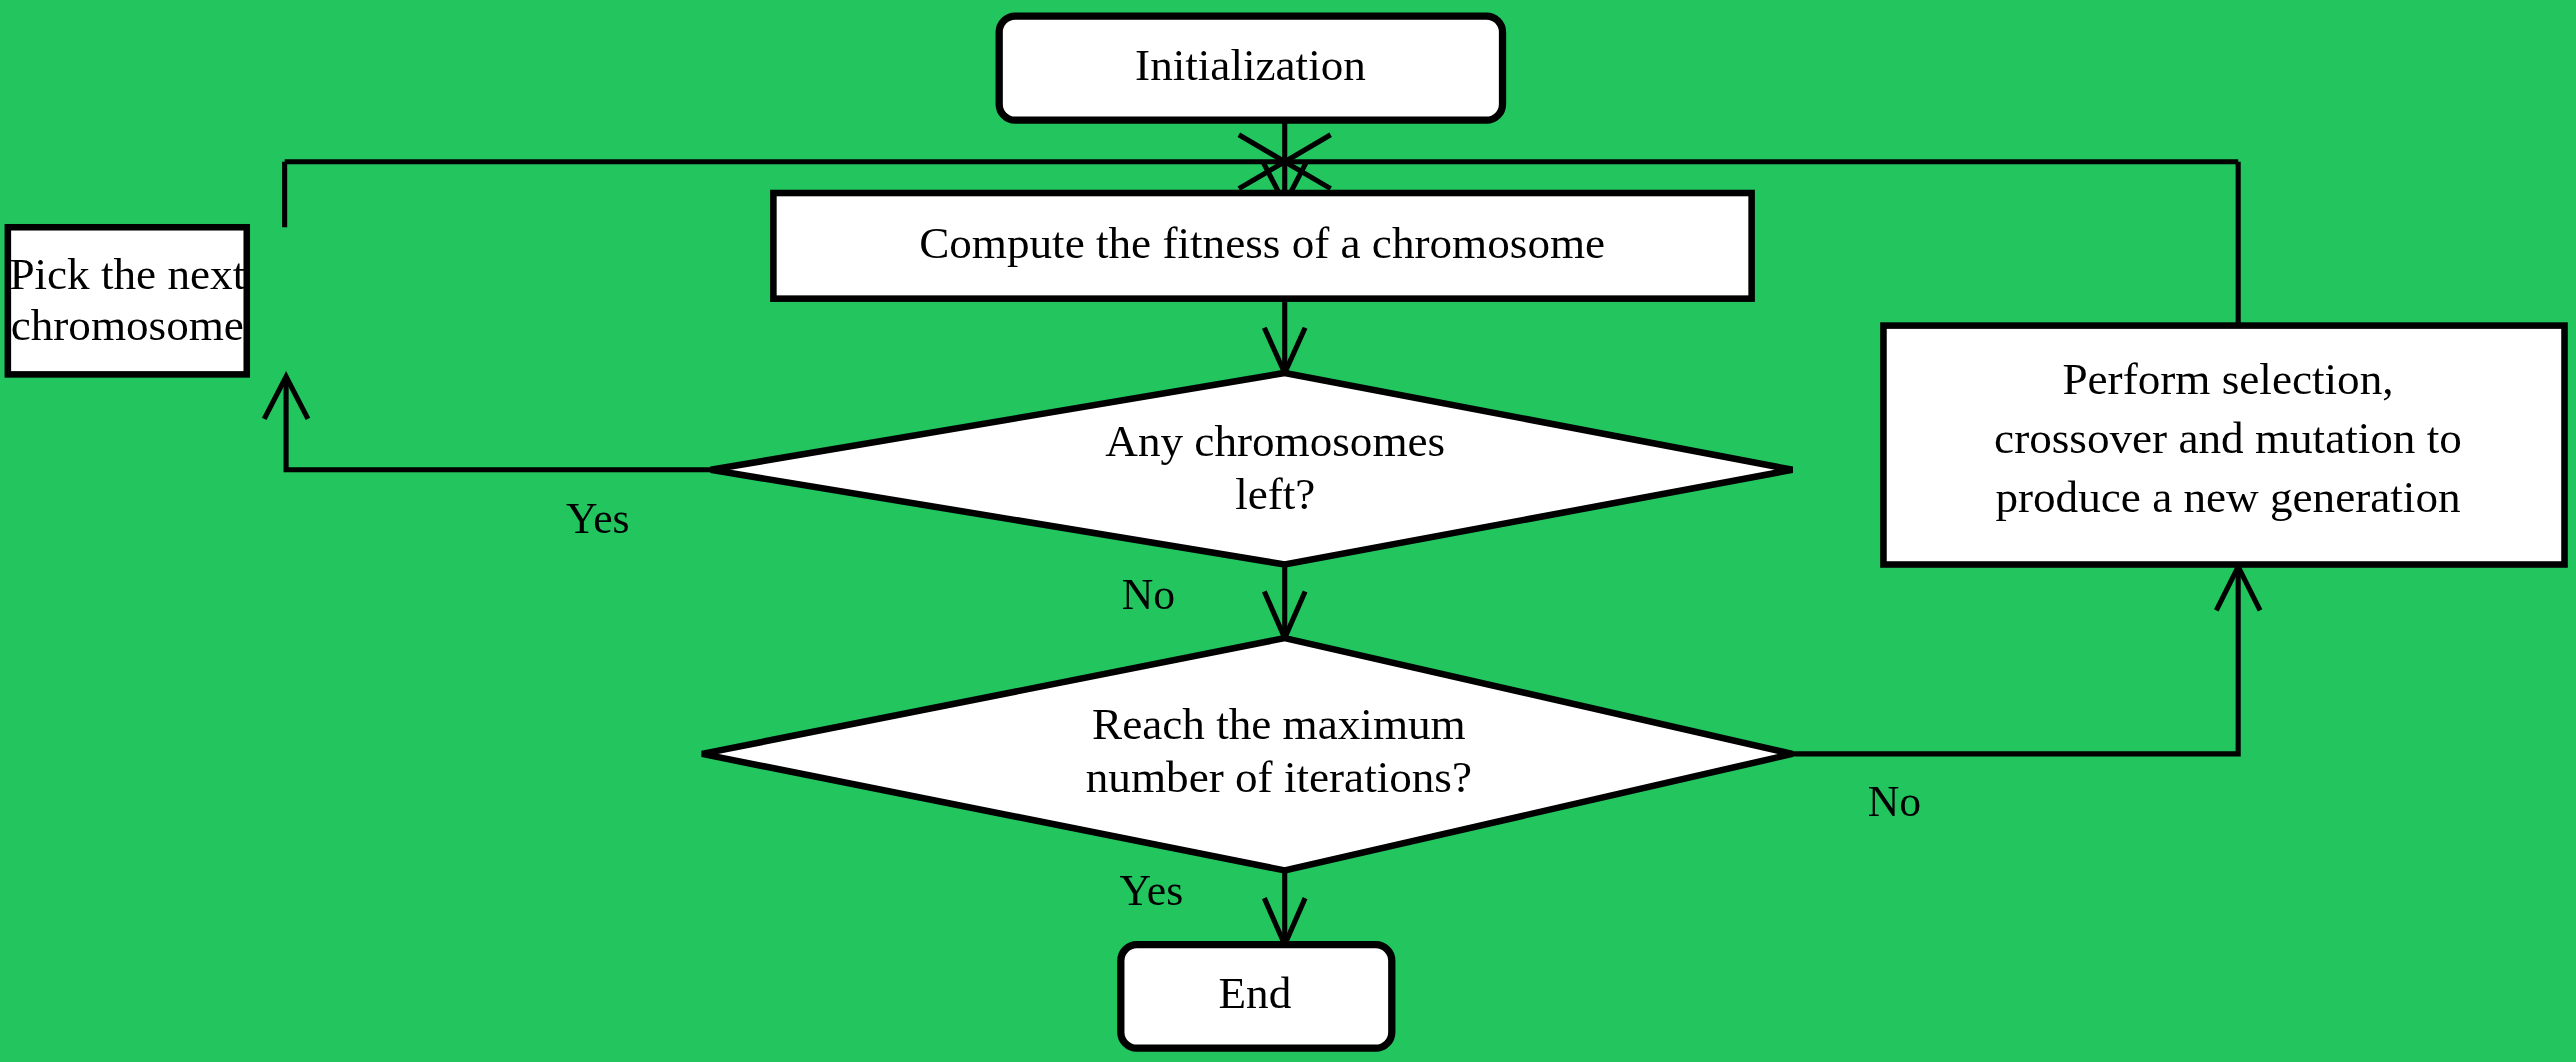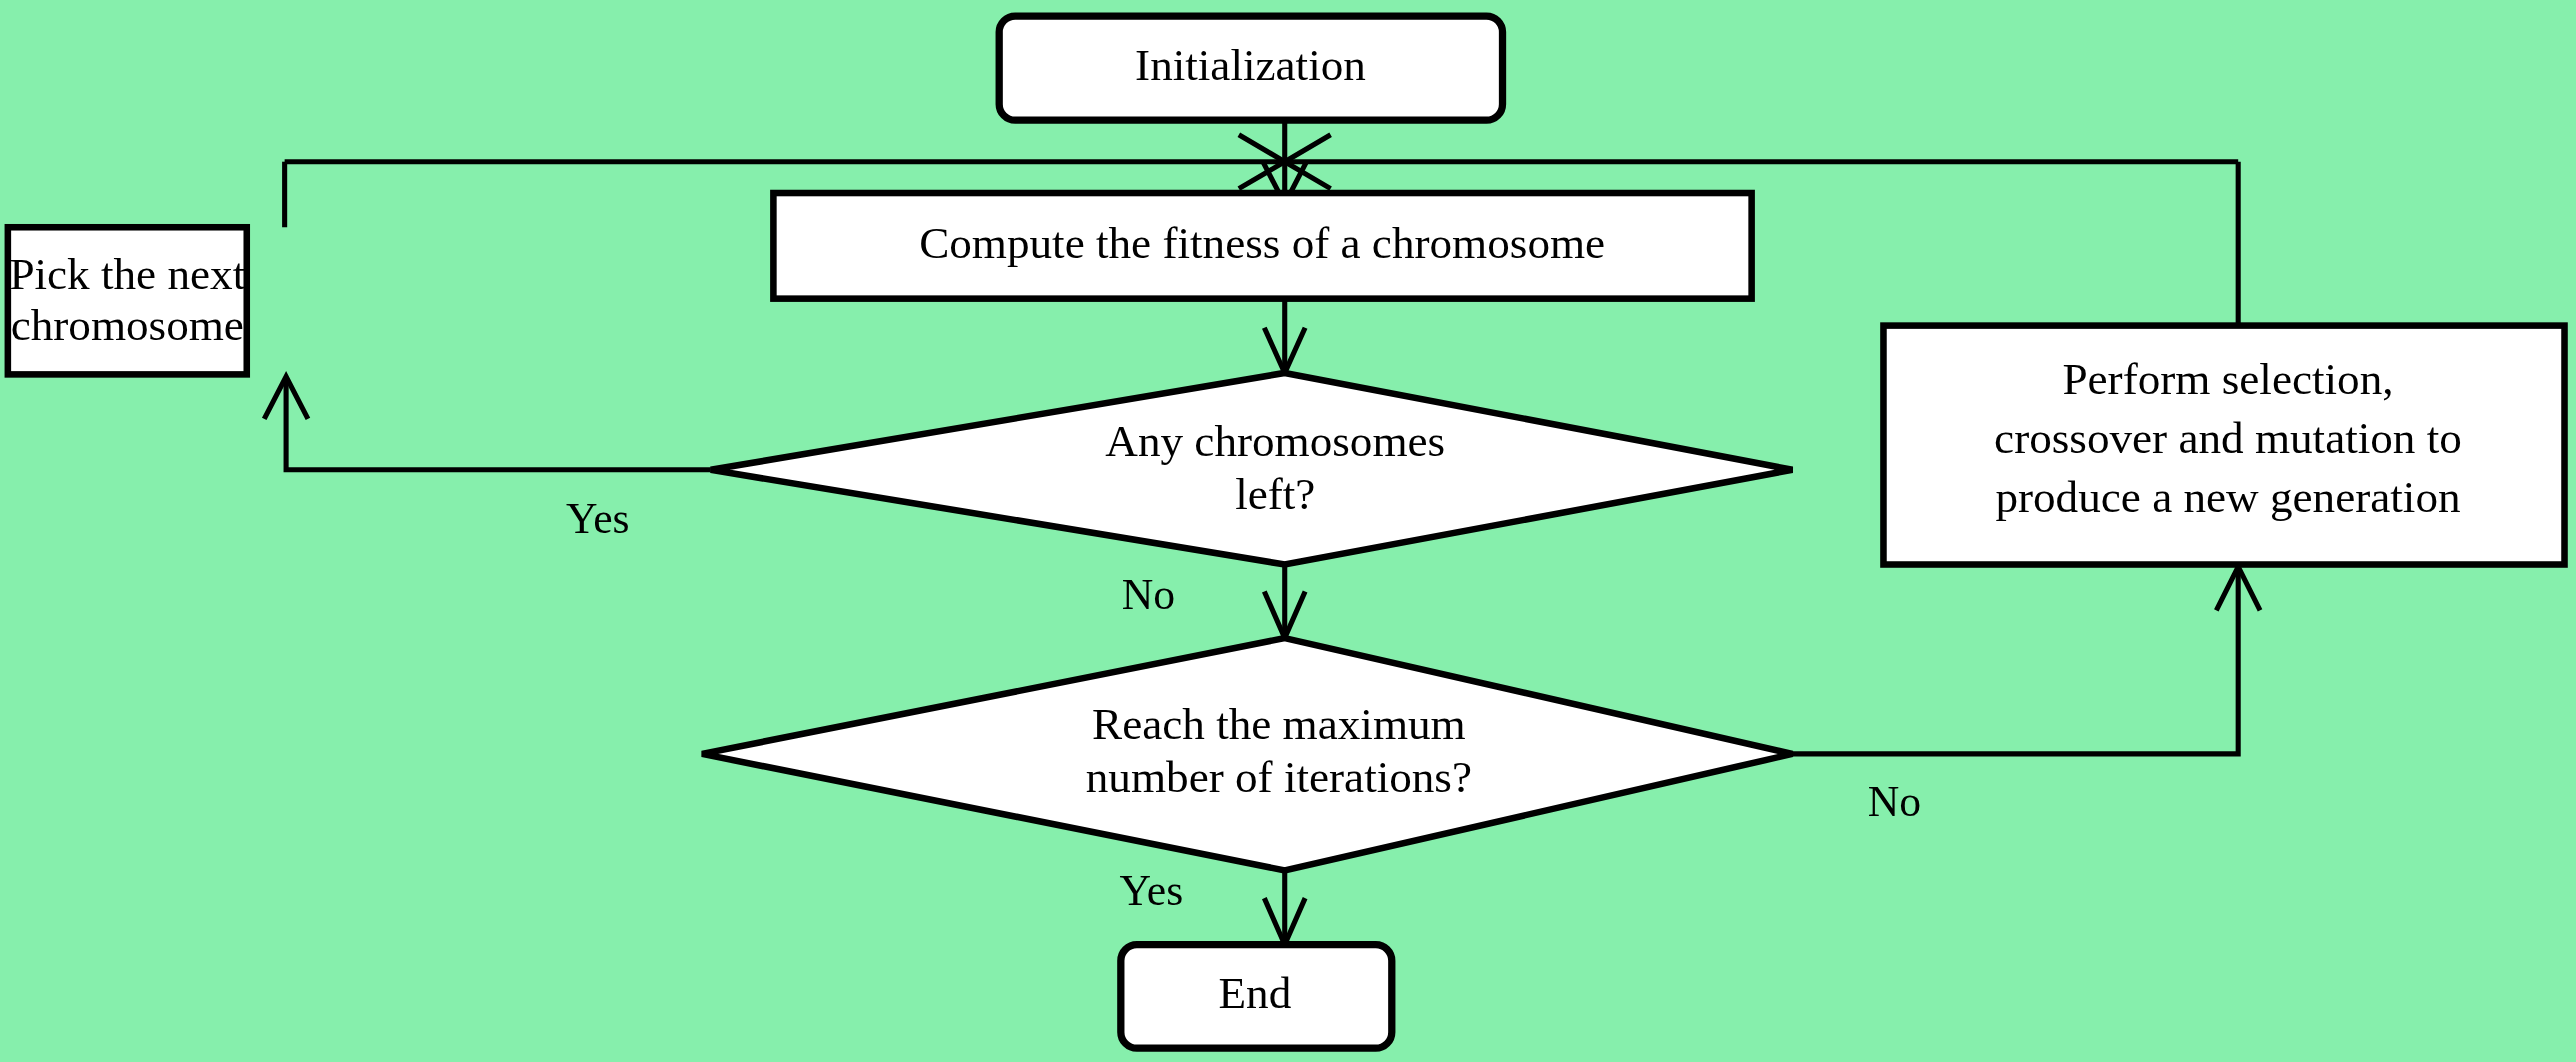--- a/index.html
+++ b/index.html
@@ -4,21 +4,21 @@
 <style>
   html, body {
     margin: 0;
     padding: 0;
     background: #ffffff;
   }
   #root {
     position: relative;
     width: 2576px;
     height: 1062px;
-    background: #86efac;
+    background: #22c55e;
     overflow: hidden;
     font-family: "Liberation Serif", "DejaVu Serif", serif;
   }
   svg#flow {
     position: absolute;
     left: 0;
     top: 0;
     width: 2576px;
     height: 1062px;
     display: block;

